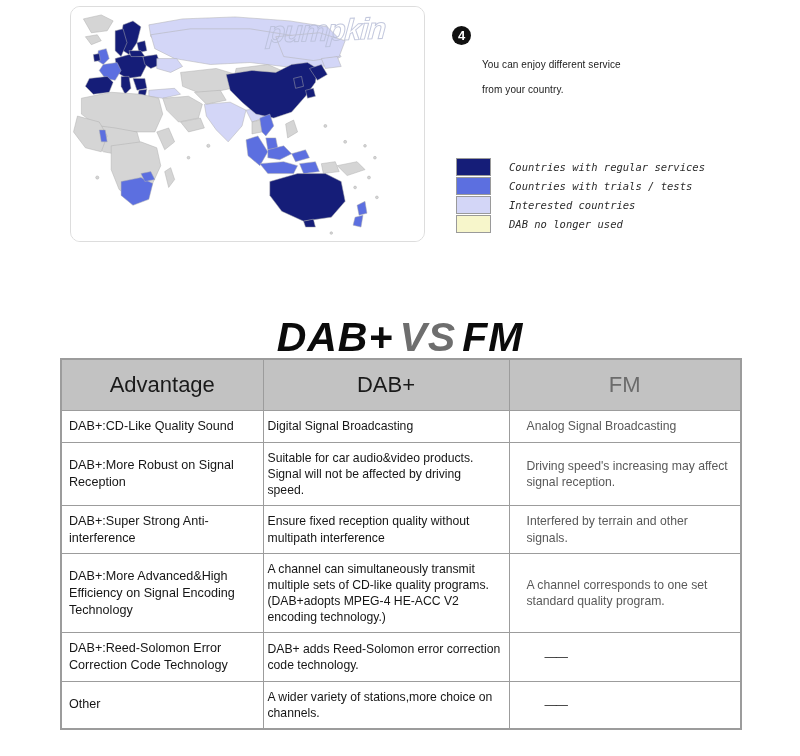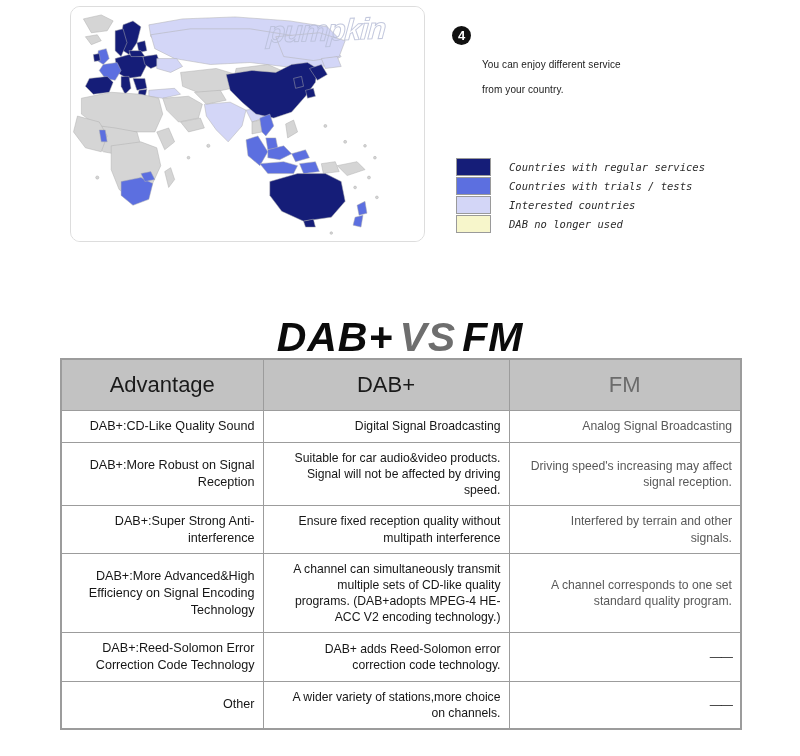--- a/index.html
+++ b/index.html
@@ -154,25 +154,24 @@
   #compare-table th.fm-head { color: #6b6b6b; }
 
   #compare-table td {
     border: 1px solid #9c9c9c;
     vertical-align: middle;
     padding: 7px 8px 7px 7px;
     font-size: 12.6px;
     line-height: 1.32;
     color: #161616;
     background: #ffffff;
-    text-align: right;
   }
   #compare-table td.col-dab {
     font-size: 12.2px;
-    padding-left: 23px;
+    padding-left: 4px;
   }
   #compare-table td.col-fm {
     font-size: 12.2px;
     color: #595959;
     padding-left: 17px;
   }
   .dash-mark {
     display: inline-block;
     font-size: 12.2px;
     color: #333333;

